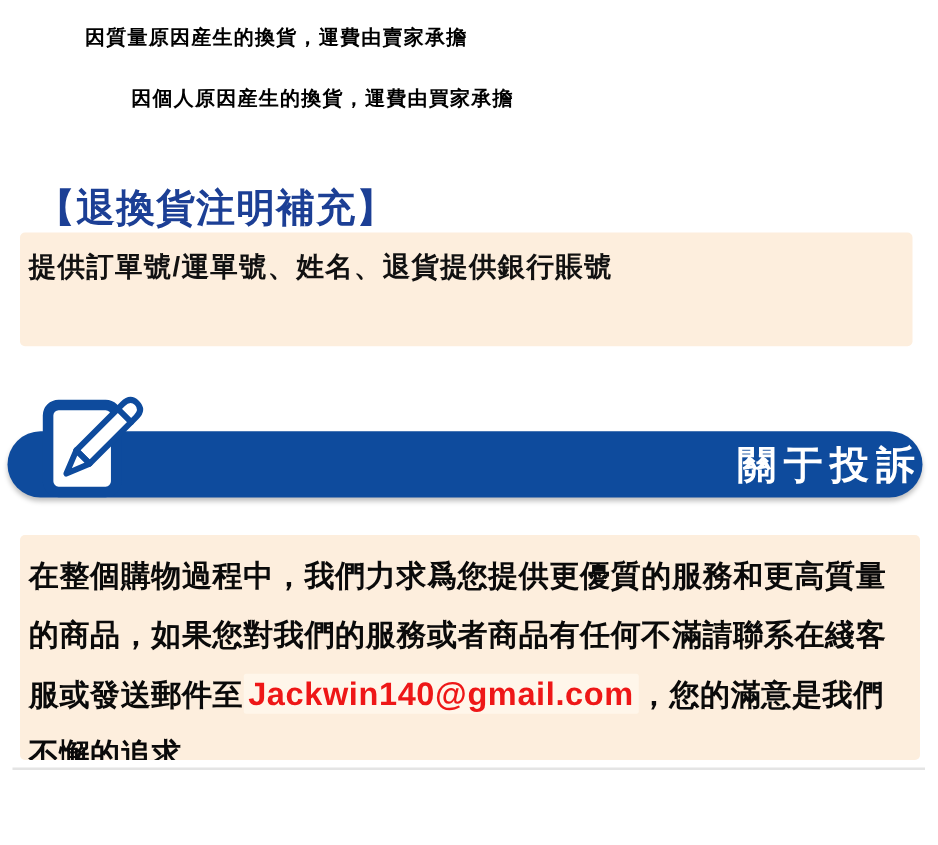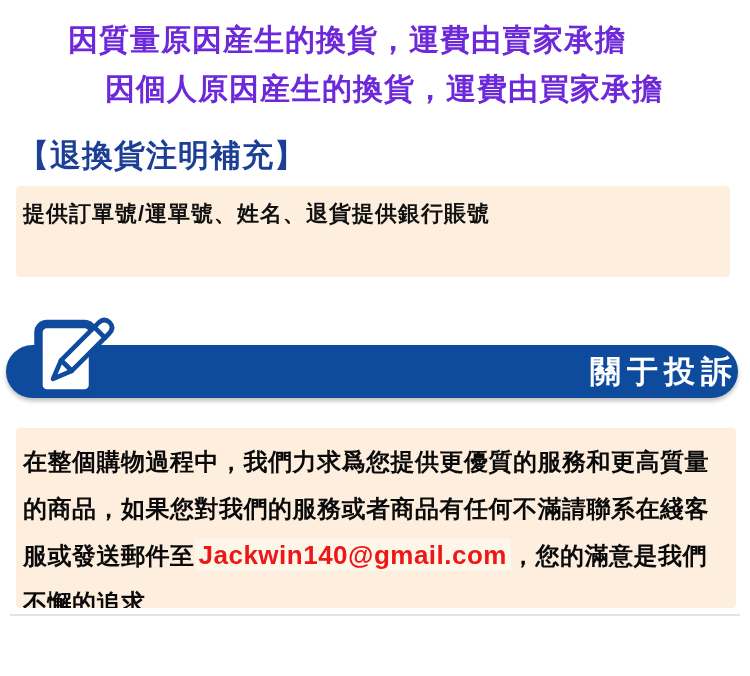--- a/index.html
+++ b/index.html
@@ -9,34 +9,34 @@
     background: #ffffff;
     position: relative;
     overflow: hidden;
     font-family: "Liberation Sans", "DejaVu Sans", sans-serif;
     color: #000000;
   }
   .note {
     position: absolute;
     left: 68px;
     margin: 0;
-    font-size: 30px;
+    font-size: 16px;
     font-weight: 700;
     letter-spacing: 1px;
     white-space: nowrap;
-    color: #6d28d9;
+    color: #000000;
   }
   .note-1 { top: 20px; }
   .note-2 { top: 69px; margin-left: 37px; }
 
   .sup-heading {
     position: absolute;
     left: 14px;
     top: 131px;
-    margin: 4px;
+    margin: 15px;
     font-size: 31px;
     font-weight: 700;
     color: #1c3f95;
     letter-spacing: 1px;
     white-space: nowrap;
   }
 
   .panel {
     position: absolute;
     background: #fdeedd;

